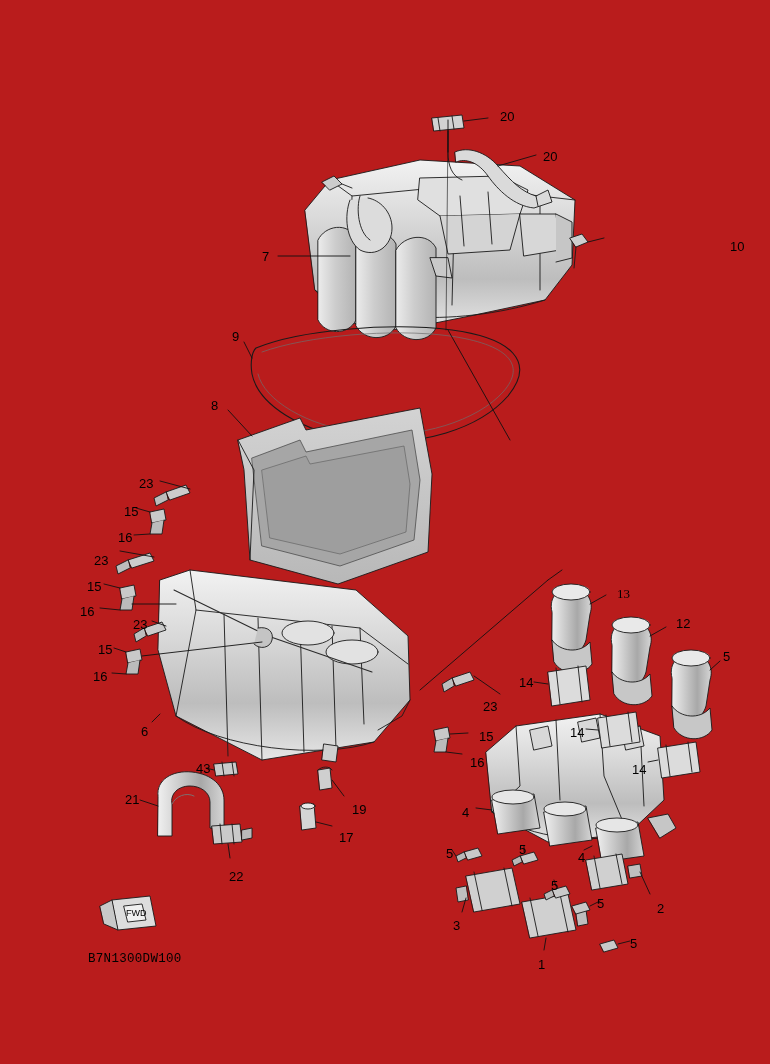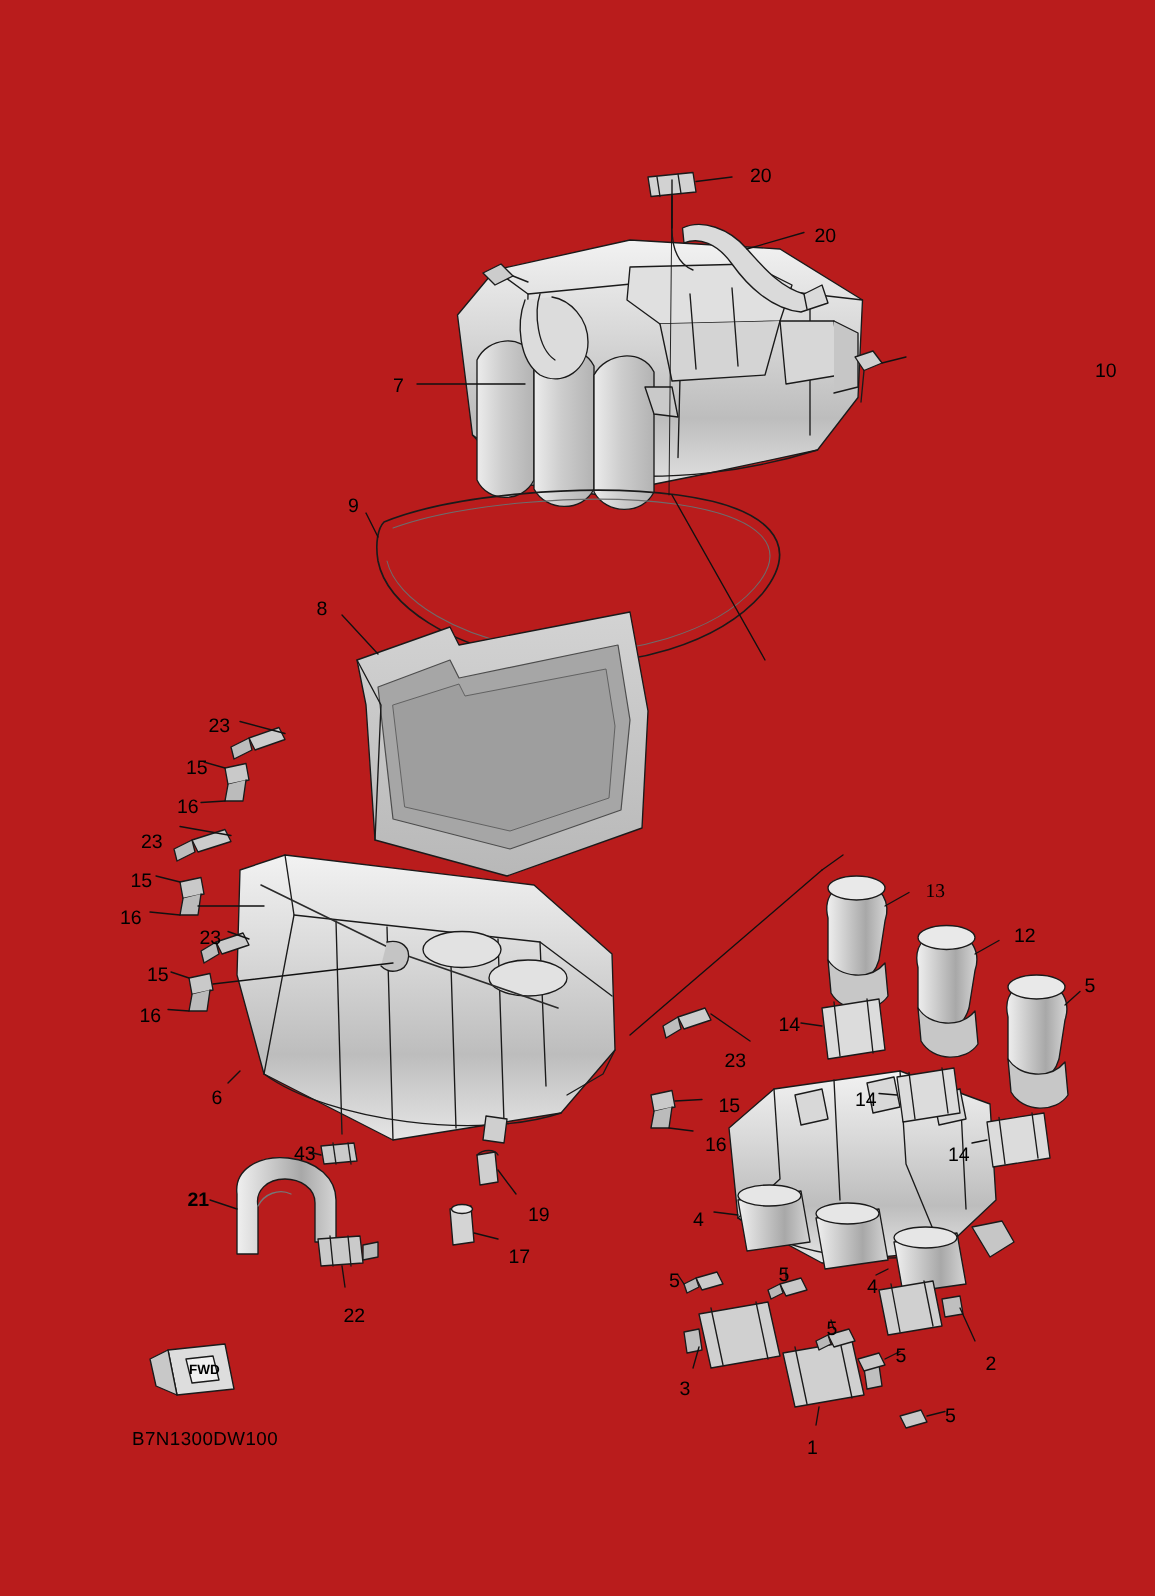--- a/index.html
+++ b/index.html
@@ -27,21 +27,21 @@
   .callout {
     position: absolute;
     font-family: "Liberation Sans", sans-serif;
     font-size: 13px;
     color: #000000;
     line-height: 1;
     white-space: nowrap;
   }
   .partcode {
     position: absolute;
-    font-family: Liberation Sans, sans-serif;
+    font-family: Liberation Mono, monospace;
     font-size: 12.5px;
     color: #000000;
     letter-spacing: 0.3px;
     white-space: nowrap;
   }
   .fwd-label {
     position: absolute;
     font-family: "Liberation Sans", sans-serif;
     font-size: 9px;
     color: #000000;
@@ -395,32 +395,32 @@
   <div class="callout" style="left:617px; top:587px;font-family:Liberation Serif, serif;">13</div>
   <div class="callout" style="left:676px; top:617px;">12</div>
   <div class="callout" style="left:723px; top:650px;">5</div>
   <div class="callout" style="left:519px; top:676px;">14</div>
   <div class="callout" style="left:570px; top:726px;">14</div>
   <div class="callout" style="left:632px; top:763px;">14</div>
   <div class="callout" style="left:483px; top:700px;">23</div>
   <div class="callout" style="left:479px; top:730px;">15</div>
   <div class="callout" style="left:470px; top:756px;">16</div>
   <div class="callout" style="left:196px; top:762px;">43</div>
-  <div class="callout" style="left:125px; top:793px;font-weight:bold;">21</div>
+  <div class="callout" style="left:125px; top:793px;">21</div>
   <div class="callout" style="left:229px; top:870px;">22</div>
   <div class="callout" style="left:352px; top:803px;">19</div>
   <div class="callout" style="left:339px; top:831px;">17</div>
   <div class="callout" style="left:462px; top:806px;">4</div>
   <div class="callout" style="left:578px; top:851px;">4</div>
   <div class="callout" style="left:446px; top:847px;">5</div>
   <div class="callout" style="left:519px; top:843px;">5</div>
   <div class="callout" style="left:551px; top:879px;">5</div>
   <div class="callout" style="left:597px; top:897px;">5</div>
   <div class="callout" style="left:630px; top:937px;">5</div>
   <div class="callout" style="left:453px; top:919px;">3</div>
   <div class="callout" style="left:657px; top:902px;">2</div>
   <div class="callout" style="left:538px; top:958px;">1</div>
 
-  <div class="fwd-label" style="left:126px; top:908px;font-weight:bold;">FWD</div>
+  <div class="fwd-label" style="left:126px; top:908px;">FWD</div>
 
   <div class="partcode" style="left:88px; top:952px;">B7N1300DW100</div>
 
 </div>
 
 </body></html>

